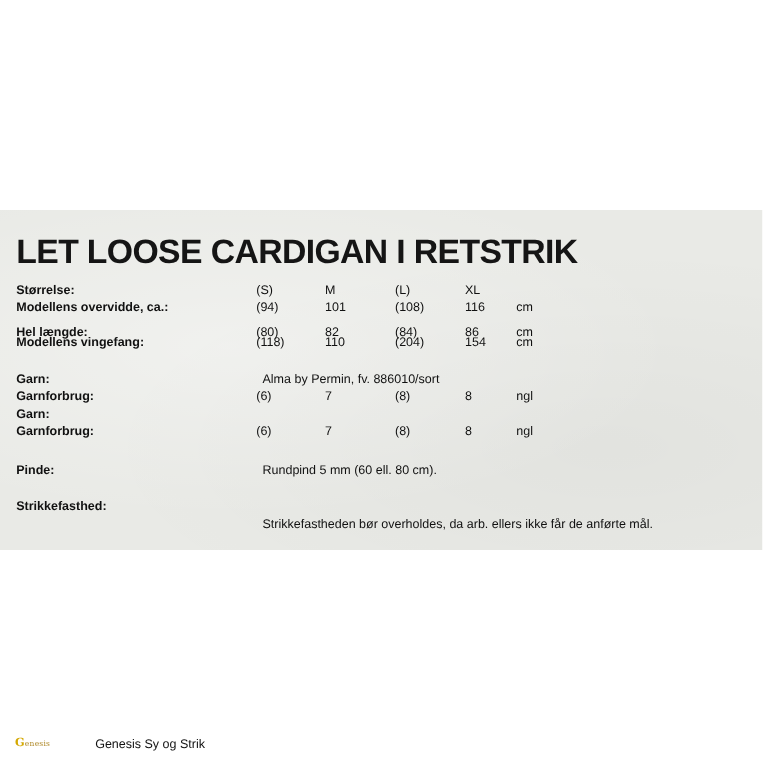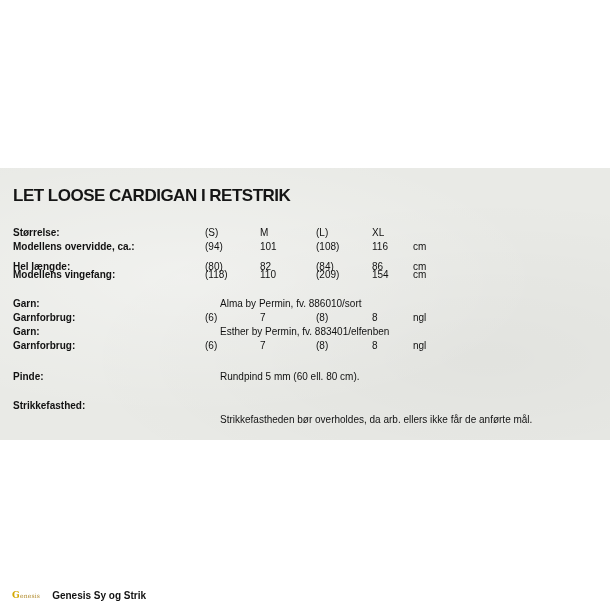--- a/index.html
+++ b/index.html
@@ -8,36 +8,36 @@
       font-family: "Liberation Sans", "DejaVu Sans", sans-serif; color: #111;
     }
     .panel {
       position: absolute; left: 0; top: 168px; width: 610px; height: 272px;
       background: #e9eae6;
       background-image:
         radial-gradient(ellipse at 30% 40%, rgba(255,255,255,0.35), rgba(255,255,255,0) 60%),
         radial-gradient(ellipse at 80% 70%, rgba(0,0,0,0.03), rgba(0,0,0,0) 60%);
     }
     .title {
-      position: absolute; left: 13px; top: 186px; font-size: 17px; font-weight: bold;
+      position: absolute; left: 13px; top: 186px; font-size: 27px; font-weight: bold;
       letter-spacing: -0.5px; color: #151515; white-space: nowrap;
     }
     .row { position: absolute; left: 0; width: 534px; height: 14px; font-size: 10px; line-height: 14px; }
     .lbl { position: absolute; left: 13px; font-weight: bold; white-space: nowrap; }
     .c { position: absolute; white-space: nowrap; }
     .c1 { left: 205px; } .c2 { left: 260px; } .c3 { left: 316px; } .c4 { left: 372px; } .c5 { left: 413px; }
-    .val { position: absolute; left: 220px; white-space: nowrap; text-align: right; }
+    .val { position: absolute; left: 210px; white-space: nowrap; text-align: right; }
     .footer {
       position: absolute; left: 12px; top: 588px; height: 14px; display: flex; align-items: center;
     }
     .logo {
       font-size: 6px; color: #b08a2a; font-family: "DejaVu Serif", serif; margin-right: 12px; letter-spacing: 0.2px;
     }
     .logo b { color: #d4a800; font-size: 9px; }
-    .brand { font-size: 10px; font-weight: bold; color: #111; }
+    .brand { font-size: 10px; font-weight: normal; color: #111; margin-left: 24px; }
   </style>
 </head>
 <body>
 
 <div class="panel"></div>
 
 <div class="title">LET LOOSE CARDIGAN I RETSTRIK</div>
 
 <div class="row" style="top:226px;">
   <span class="lbl">Størrelse:</span>
@@ -51,21 +51,21 @@
   <span class="c c1">(94)</span>
   <span class="c c2">101</span>
   <span class="c c3">(108)</span>
   <span class="c c4">116</span>
   <span class="c c5">cm</span>
 </div>
 <div class="row" style="top:268px;">
   <span class="lbl">Modellens vingefang:</span>
   <span class="c c1">(118)</span>
   <span class="c c2">110</span>
-  <span class="c c3">(209)</span>
+  <span class="c c3">(204)</span>
   <span class="c c4">154</span>
   <span class="c c5">cm</span>
 </div>
 <div class="row" style="top:260px;">
   <span class="lbl">Hel længde:</span>
   <span class="c c1">(80)</span>
   <span class="c c2">82</span>
   <span class="c c3">(84)</span>
   <span class="c c4">86</span>
   <span class="c c5">cm</span>
@@ -78,21 +78,20 @@
 <div class="row" style="top:311px;">
   <span class="lbl">Garnforbrug:</span>
   <span class="c c1">(6)</span>
   <span class="c c2">7</span>
   <span class="c c3">(8)</span>
   <span class="c c4">8</span>
   <span class="c c5">ngl</span>
 </div>
 <div class="row" style="top:325px;">
   <span class="lbl">Garn:</span>
-  <span class="val">Esther by Permin, fv. 883401/elfenben</span>
 </div>
 <div class="row" style="top:339px;">
   <span class="lbl">Garnforbrug:</span>
   <span class="c c1">(6)</span>
   <span class="c c2">7</span>
   <span class="c c3">(8)</span>
   <span class="c c4">8</span>
   <span class="c c5">ngl</span>
 </div>
 

